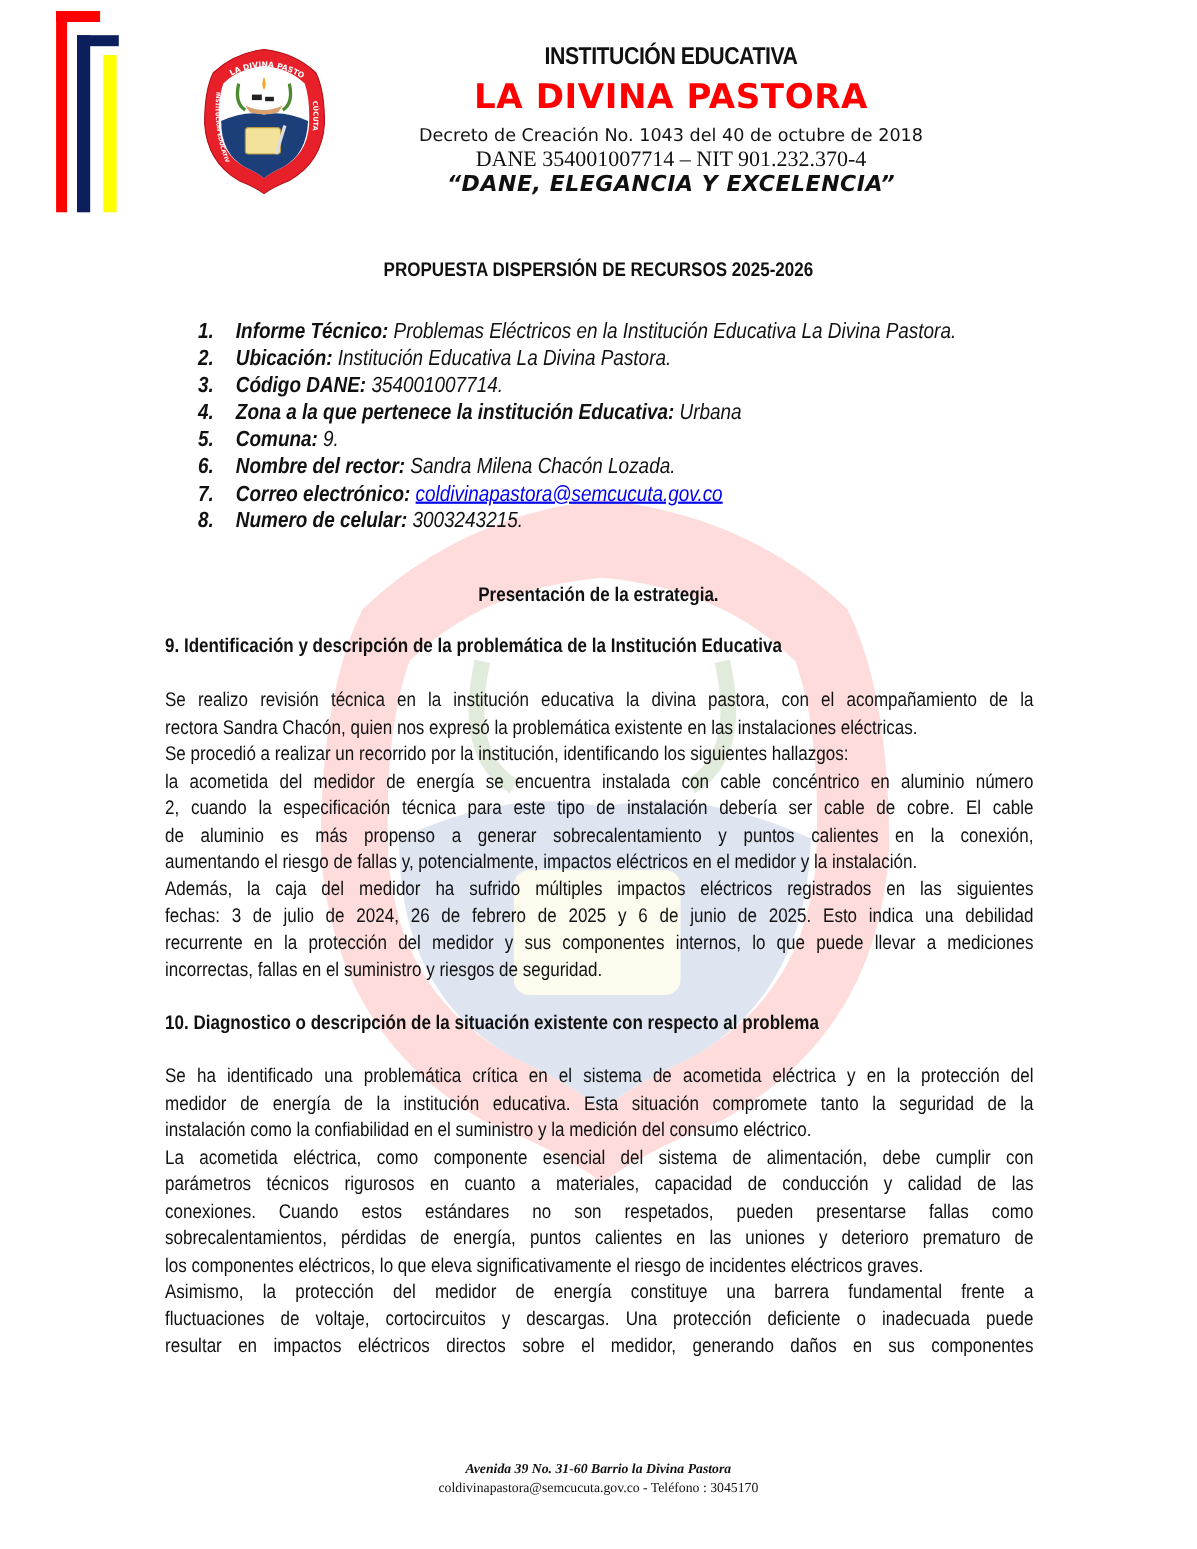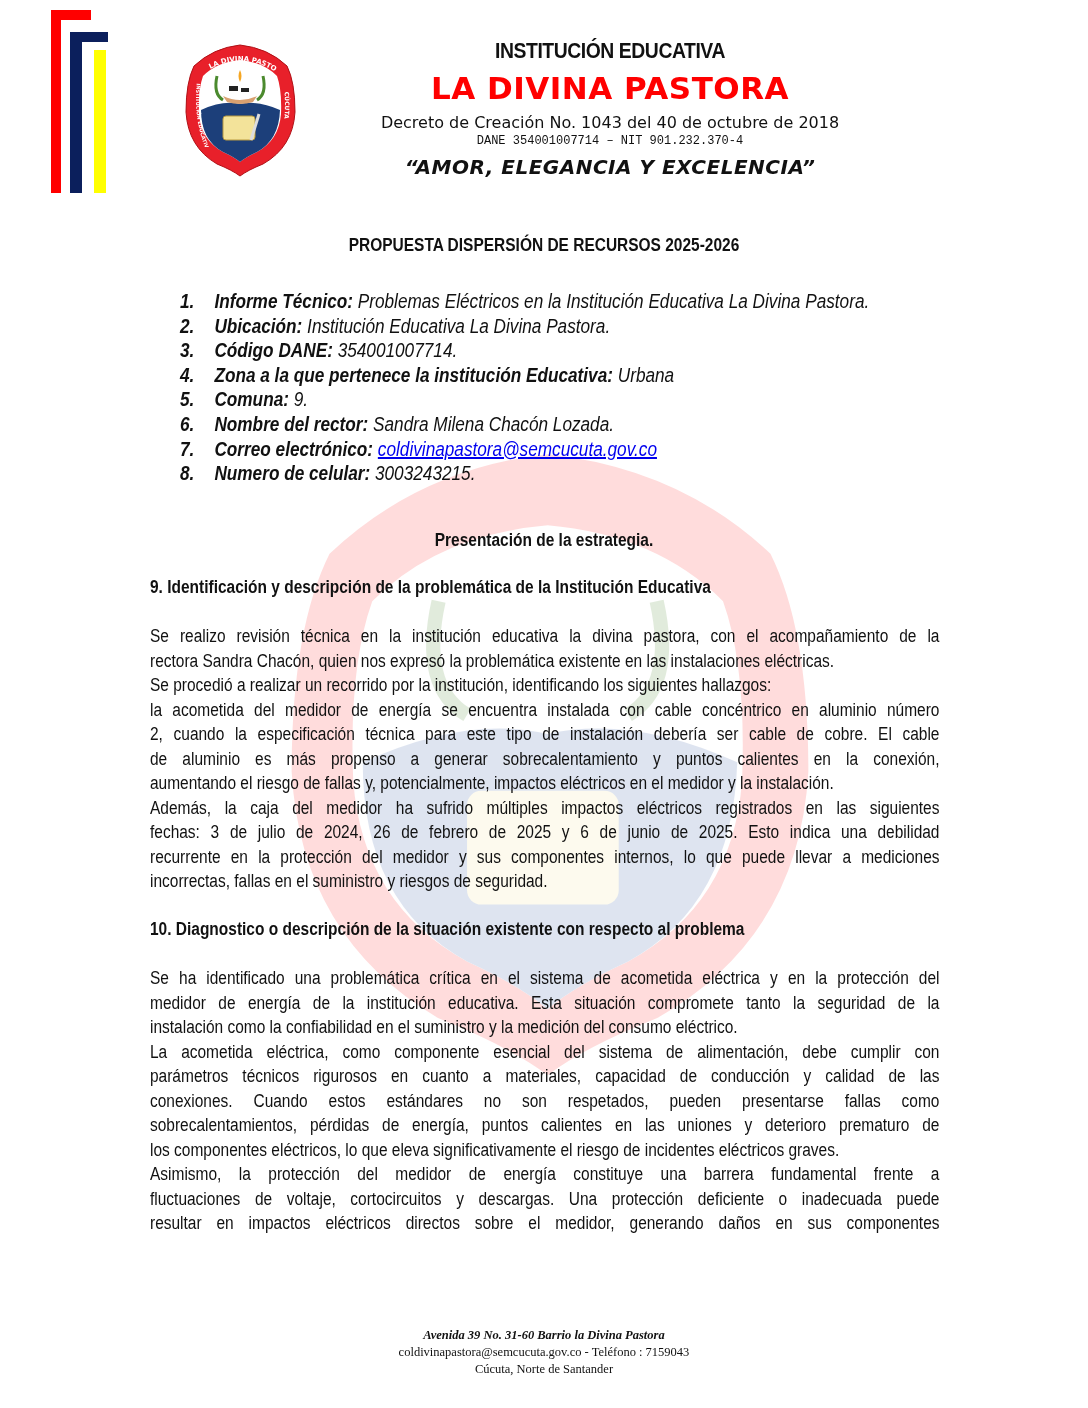--- a/index.html
+++ b/index.html
@@ -14,21 +14,21 @@
     .s-yellow-v { left: 94px; top: 50px; width: 12px; height: 143px; background: #ffff00; }
 
     
     .crest { position: absolute; left: 183px; top: 42px; width: 115px; height: 135px; }
 
     
     .hdr { position: absolute; left: 340px; width: 540px; text-align: center; }
     .hdr-inst { top: 38px; font-family: "Liberation Sans", sans-serif; font-weight: bold; font-size: 22px; letter-spacing: -0.5px; transform: scaleX(0.88); }
     .hdr-name { top: 70px; font-family: "DejaVu Sans", sans-serif; font-weight: bold; font-size: 31px; color: #ff0000; letter-spacing: 0.5px; }
     .hdr-decreto { top: 113px; font-family: "DejaVu Sans", sans-serif; font-size: 16px; }
-    .hdr-dane { top: 134px; font-family: Liberation Mono, monospace; font-size: 12px; }
+    .hdr-dane { top: 134px; font-family: Liberation Serif, serif; font-size: 20px; }
     .hdr-motto { top: 155px; font-family: "DejaVu Sans", sans-serif; font-weight: bold; font-style: italic; font-size: 20px; letter-spacing: 0.5px; }
 
     
     .watermark { position: absolute; left: 270px; top: 440px; width: 560px; height: 640px; opacity: 0.16; pointer-events: none; }
 
     
     .doc-title { position: absolute; left: 150px; width: 788px; top: 235px; text-align: center; font-weight: bold; font-size: 18px; transform: scaleX(0.86); }
     .info-list { position: absolute; left: 180px; top: 289px; width: 760px; margin: 0; padding: 0; list-style: none; font-size: 20px; font-style: italic; }
     .info-list li { height: 24.6px; line-height: 24.6px; white-space: nowrap; transform: scaleX(0.86); transform-origin: left center; }
     .info-list .num { display: inline-block; width: 40px; font-weight: bold; }
@@ -78,21 +78,21 @@
   <path d="M76,72 L68,98" stroke="#dddddd" stroke-width="3"></path>
   <text font-size="7" font-weight="bold" fill="#ffffff" font-family="DejaVu Sans, sans-serif"><textPath href="#arcTop" startOffset="8%">LA DIVINA PASTORA</textPath></text>
   <text font-size="5" font-weight="bold" fill="#ffffff" font-family="DejaVu Sans, sans-serif"><textPath href="#arcLeft" startOffset="2%">INSTITUCIÓN EDUCATIVA</textPath></text>
   <text font-size="6" font-weight="bold" fill="#ffffff" font-family="DejaVu Sans, sans-serif"><textPath href="#arcRight" startOffset="15%">CÚCUTA</textPath></text>
 </svg>
 
 <div class="hdr hdr-inst">INSTITUCIÓN EDUCATIVA</div>
 <div class="hdr hdr-name">LA DIVINA PASTORA</div>
 <div class="hdr hdr-decreto">Decreto de Creación No. 1043 del 40 de octubre de 2018</div>
 <div class="hdr hdr-dane">DANE 354001007714 – NIT 901.232.370-4</div>
-<div class="hdr hdr-motto">“AMOR, ELEGANCIA Y EXCELENCIA”</div>
+<div class="hdr hdr-motto">“DANE, ELEGANCIA Y EXCELENCIA”</div>
 
 <svg class="watermark" viewBox="0 0 115 135">
   <path d="M57,3 Q85,6 104,24 Q112,40 112,70 Q110,105 80,122 Q65,128 57,134 Q49,128 34,122 Q5,105 3,70 Q3,40 11,24 Q30,6 57,3 Z" fill="#ff2a2a"></path>
   <path d="M57,18 Q80,20 94,34 Q99,48 98,72 Q96,98 74,110 Q63,115 57,120 Q51,115 40,110 Q18,98 16,72 Q15,48 20,34 Q34,20 57,18 Z" fill="#ffffff"></path>
   <path d="M18,68 Q40,58 57,62 Q75,58 97,68 Q96,98 74,110 Q63,115 57,120 Q51,115 40,110 Q18,98 18,68 Z" fill="#3a5fa8"></path>
   <path d="M34,34 Q30,52 40,58" stroke="#4b8a2e" stroke-width="3" fill="none"></path>
   <path d="M80,34 Q84,52 74,58" stroke="#4b8a2e" stroke-width="3" fill="none"></path>
   <rect x="40" y="74" width="32" height="24" rx="3" fill="#f3e39a"></rect>
 </svg>
 
@@ -136,15 +136,14 @@
   <span class="ln">conexiones. Cuando estos estándares no son respetados, pueden presentarse fallas como</span>
   <span class="ln">sobrecalentamientos, pérdidas de energía, puntos calientes en las uniones y deterioro prematuro de</span>
   <span class="ln last">los componentes eléctricos, lo que eleva significativamente el riesgo de incidentes eléctricos graves.</span>
   <span class="ln">Asimismo, la protección del medidor de energía constituye una barrera fundamental frente a</span>
   <span class="ln">fluctuaciones de voltaje, cortocircuitos y descargas. Una protección deficiente o inadecuada puede</span>
   <span class="ln">resultar en impactos eléctricos directos sobre el medidor, generando daños en sus componentes</span>
 </div>
 
 <div class="footer">
   <div class="addr">Avenida 39 No. 31-60 Barrio la Divina Pastora</div>
-  <div>coldivinapastora@semcucuta.gov.co - Teléfono : 7159043</div>
-  <div>Cúcuta, Norte de Santander</div>
+  <div>coldivinapastora@semcucuta.gov.co - Teléfono : 3045170</div>
 </div>
 
 </body></html>

